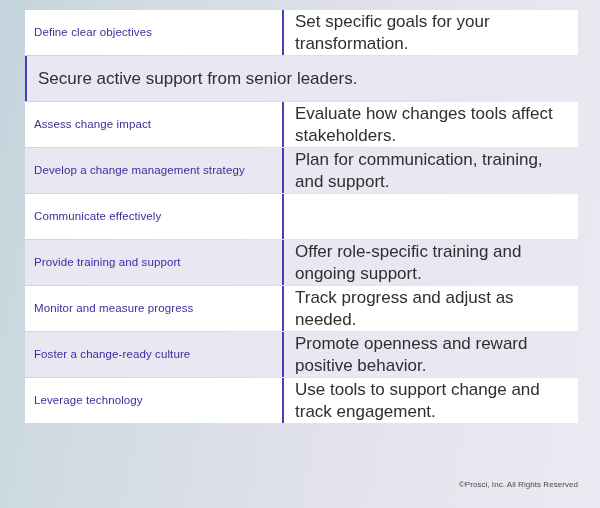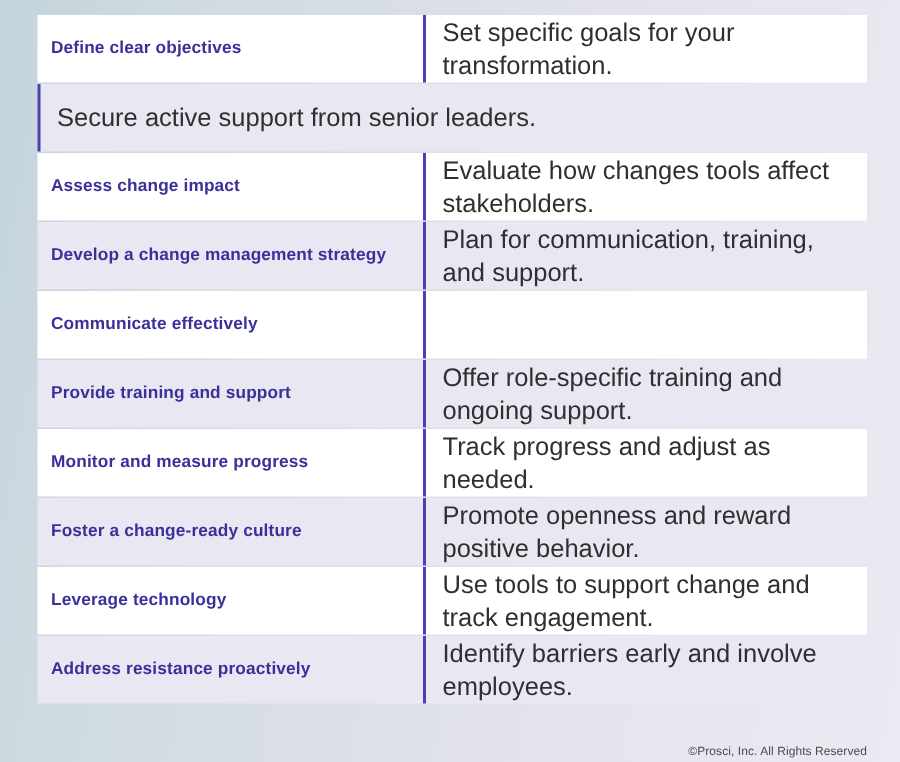--- a/index.html
+++ b/index.html
@@ -44,21 +44,21 @@
     width: 257px;
     flex: 0 0 257px;
     display: flex;
     align-items: center;
     padding-left: 9px;
     padding-right: 8px;
   }
 
   .term-text {
     font-size: 11.5px;
-    font-weight: bold;
+    font-weight: normal;
     color: #39309b;
     line-height: 1.2;
     letter-spacing: 0.1px;
   }
 
   .divider {
     flex: 0 0 2px;
     width: 2px;
     background: #4a3fb5;
   }
@@ -75,21 +75,21 @@
   .desc-text {
     font-size: 17px;
     font-weight: normal;
     color: #2f2f2f;
     line-height: 1.25;
   }
 
   .footer {
     position: absolute;
     right: 22px;
-    top: 496px;
+    top: 480px;
     font-size: 8px;
     color: #4a4a4a;
     letter-spacing: 0.05px;
     white-space: nowrap;
   }
 </style>
 </head>
 <body>
 
 <div class="infographic">
@@ -173,27 +173,18 @@
     <div class="row">
       <div class="cell-term">
         <span class="term-text">Leverage technology</span>
       </div>
       <div class="divider"></div>
       <div class="cell-desc">
         <span class="desc-text">Use tools to support change and track engagement.</span>
       </div>
     </div>
 
-    <div class="row alt">
-      <div class="cell-term">
-        <span class="term-text">Address resistance proactively</span>
-      </div>
-      <div class="divider"></div>
-      <div class="cell-desc">
-        <span class="desc-text">Identify barriers early and involve employees.</span>
-      </div>
-    </div>
 
   </div>
 
   <div class="footer">©Prosci, Inc. All Rights Reserved</div>
 
 </div>
 
 </body></html>

